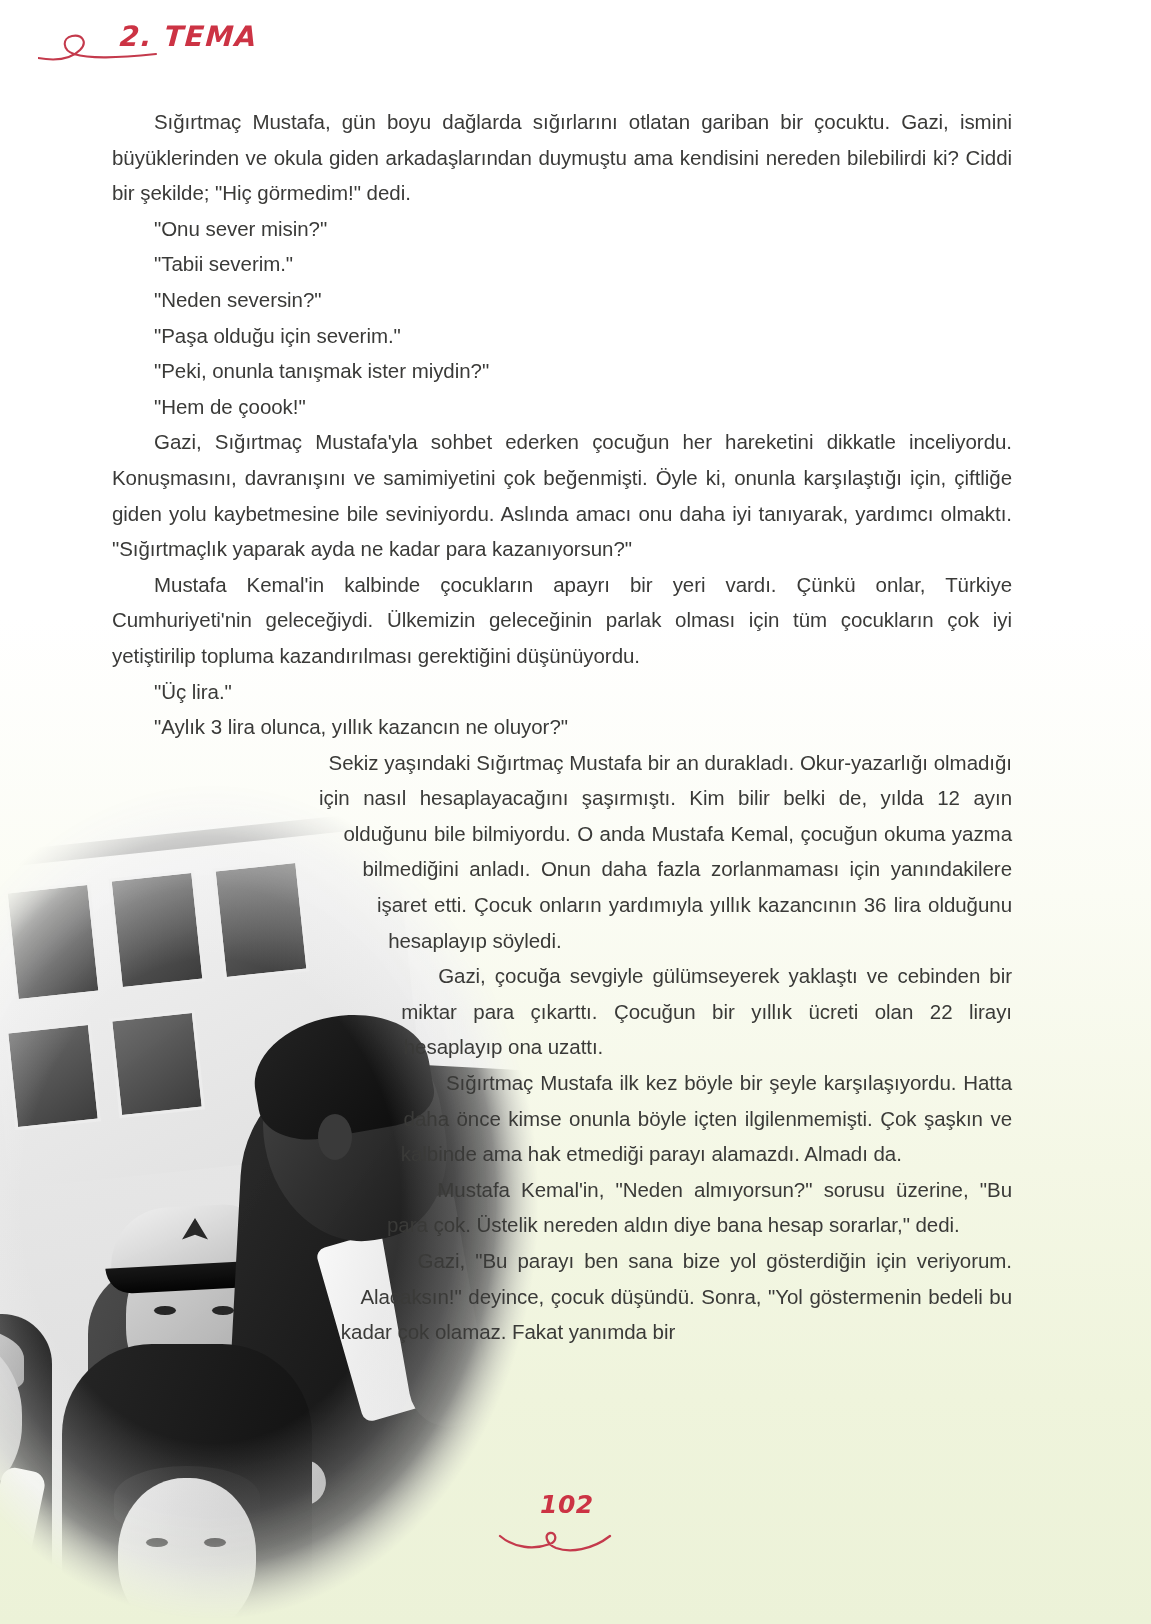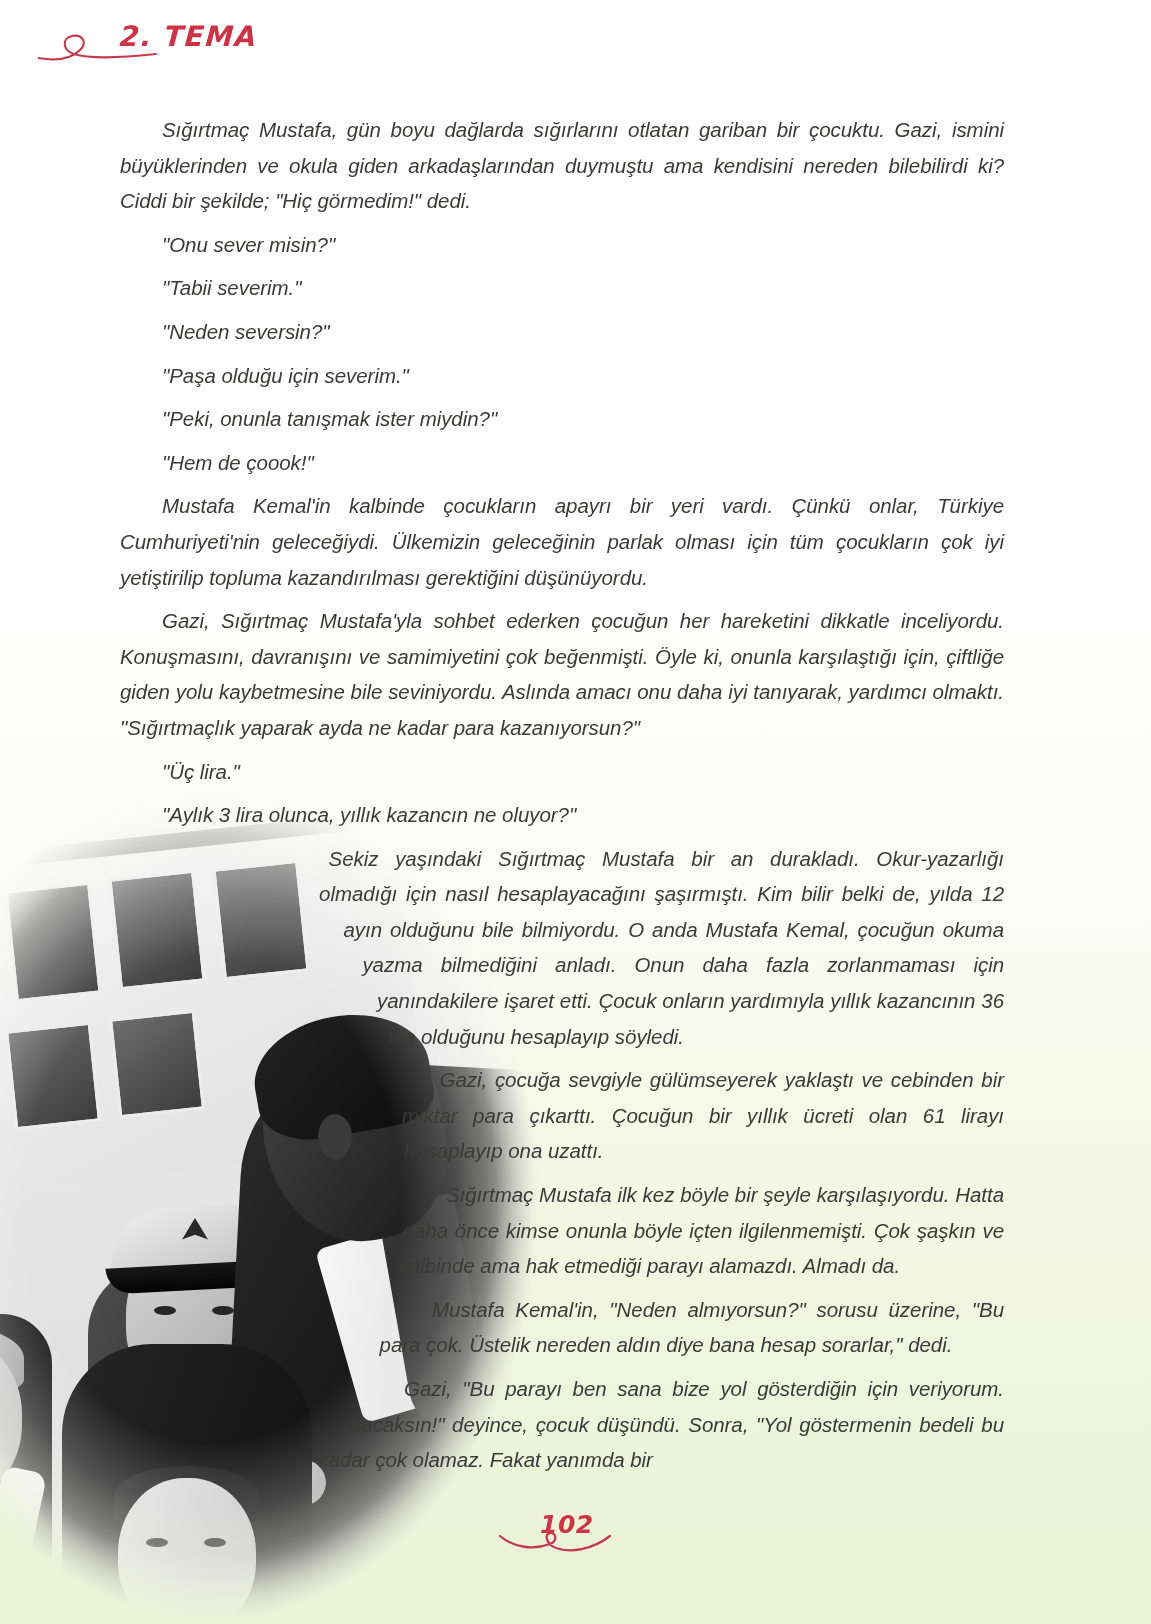--- a/index.html
+++ b/index.html
@@ -50,21 +50,21 @@
     position:absolute;
     left:112px; top:104px;
     width:900px;
     font-size:20.5px;
     line-height:35.6px;
     color:#3a3a38;
     text-align:justify;
     text-justify:inter-word;
     letter-spacing:-0.05px;
   }
-  #content p { margin:8px;font-style:italic; }
+  #content p { margin:0; }
   .p-indent { text-indent:42px; }
   .p-dialog { text-indent:42px; text-align:left; }
 
   
   .float-circle {
     float:left;
     width:430px;
     height:700px;
     shape-outside:ellipse(268px 358px at 14px 336px);
     -webkit-shape-outside:ellipse(268px 358px at 14px 336px);
@@ -266,21 +266,20 @@
     position:absolute; left:498px; top:1490px;
     width:140px; height:70px;
   }
   #pagenum {
     position:absolute; left:42px; top:0;
     font-family:"DejaVu Sans", sans-serif;
     font-weight:bold; font-style:italic;
     font-size:25px;
     color:#cc3344;
     letter-spacing:.5px;
-    margin-top:20px;
   }
   #pagenum-swash { position:absolute; left:0; top:24px; width:130px; height:42px; }
 </style>
 </head>
 <body>
 
 <div id="page">
 
   <div id="header">
     <svg id="header-swash" viewBox="0 0 120 40">
@@ -341,29 +340,29 @@
   </div>
 
   <div id="content">
     <p class="p-indent">Sığırtmaç Mustafa, gün boyu dağlarda sığırlarını otlatan gariban bir çocuktu. Gazi, ismini büyüklerinden ve okula giden arkadaşlarından duymuştu ama kendisini nereden bilebilirdi ki? Ciddi bir şekilde; "Hiç görmedim!" dedi.</p>
     <p class="p-dialog">"Onu sever misin?"</p>
     <p class="p-dialog">"Tabii severim."</p>
     <p class="p-dialog">"Neden seversin?"</p>
     <p class="p-dialog">"Paşa olduğu için severim."</p>
     <p class="p-dialog">"Peki, onunla tanışmak ister miydin?"</p>
     <p class="p-dialog">"Hem de çoook!"</p>
+    <p class="p-indent">Gazi, Sığırtmaç Mustafa'yla sohbet ederken çocuğun her hareketini dikkatle inceliyordu. Konuşmasını, davranışını ve samimiyetini çok beğenmişti. Öyle ki, onunla karşılaştığı için, çiftliğe giden yolu kaybetmesine bile seviniyordu. Aslında amacı onu daha iyi tanıyarak, yardımcı olmaktı. "Sığırtmaçlık yaparak ayda ne kadar para kazanıyorsun?"</p>
     <p class="p-indent">Mustafa Kemal'in kalbinde çocukların apayrı bir yeri vardı. Çünkü onlar, Türkiye Cumhuriyeti'nin geleceğiydi. Ülkemizin geleceğinin parlak olması için tüm çocukların çok iyi yetiştirilip topluma kazandırılması gerektiğini düşünüyordu.</p>
-    <p class="p-indent">Gazi, Sığırtmaç Mustafa'yla sohbet ederken çocuğun her hareketini dikkatle inceliyordu. Konuşmasını, davranışını ve samimiyetini çok beğenmişti. Öyle ki, onunla karşılaştığı için, çiftliğe giden yolu kaybetmesine bile seviniyordu. Aslında amacı onu daha iyi tanıyarak, yardımcı olmaktı. "Sığırtmaçlık yaparak ayda ne kadar para kazanıyorsun?"</p>
     <p class="p-dialog">"Üç lira."</p>
     <p class="p-dialog">"Aylık 3 lira olunca, yıllık kazancın ne oluyor?"</p>
 
     <span class="float-circle"></span>
 
     <p class="p-indent">Sekiz yaşındaki Sığırtmaç Mustafa bir an durakladı. Okur-yazarlığı olmadığı için nasıl hesaplayacağını şaşırmıştı. Kim bilir belki de, yılda 12 ayın olduğunu bile bilmiyordu. O anda Mustafa Kemal, çocuğun okuma yazma bilmediğini anladı. Onun daha fazla zorlanmaması için yanındakilere işaret etti. Çocuk onların yardımıyla yıllık kazancının 36 lira olduğunu hesaplayıp söyledi.</p>
-    <p class="p-indent">Gazi, çocuğa sevgiyle gülümseyerek yaklaştı ve cebinden bir miktar para çıkarttı. Çocuğun bir yıllık ücreti olan 61 lirayı hesaplayıp ona uzattı.</p>
+    <p class="p-indent">Gazi, çocuğa sevgiyle gülümseyerek yaklaştı ve cebinden bir miktar para çıkarttı. Çocuğun bir yıllık ücreti olan 22 lirayı hesaplayıp ona uzattı.</p>
     <p class="p-indent">Sığırtmaç Mustafa ilk kez böyle bir şeyle karşılaşıyordu. Hatta daha önce kimse onunla böyle içten ilgilenmemişti. Çok şaşkın ve kalbinde ama hak etmediği parayı alamazdı. Almadı da.</p>
     <p class="p-indent">Mustafa Kemal'in, "Neden almıyorsun?" sorusu üzerine, "Bu para çok. Üstelik nereden aldın diye bana hesap sorarlar," dedi.</p>
     <p class="p-indent">Gazi, "Bu parayı ben sana bize yol gösterdiğin için veriyorum. Alacaksın!" deyince, çocuk düşündü. Sonra, "Yol göstermenin bedeli bu kadar çok olamaz. Fakat yanımda bir</p>
   </div>
 
   <div id="pagenum-wrap">
     <div id="pagenum">102</div>
     <svg id="pagenum-swash" viewBox="0 0 130 42">
       <path d="M2 22 C 16 34, 36 36, 52 30 C 60 27, 58 18, 52 19 C 46 20, 48 30, 58 34 C 72 39, 94 36, 112 22" fill="none" stroke="#c43a4c" stroke-width="2.3" stroke-linecap="round"></path>
     </svg>

